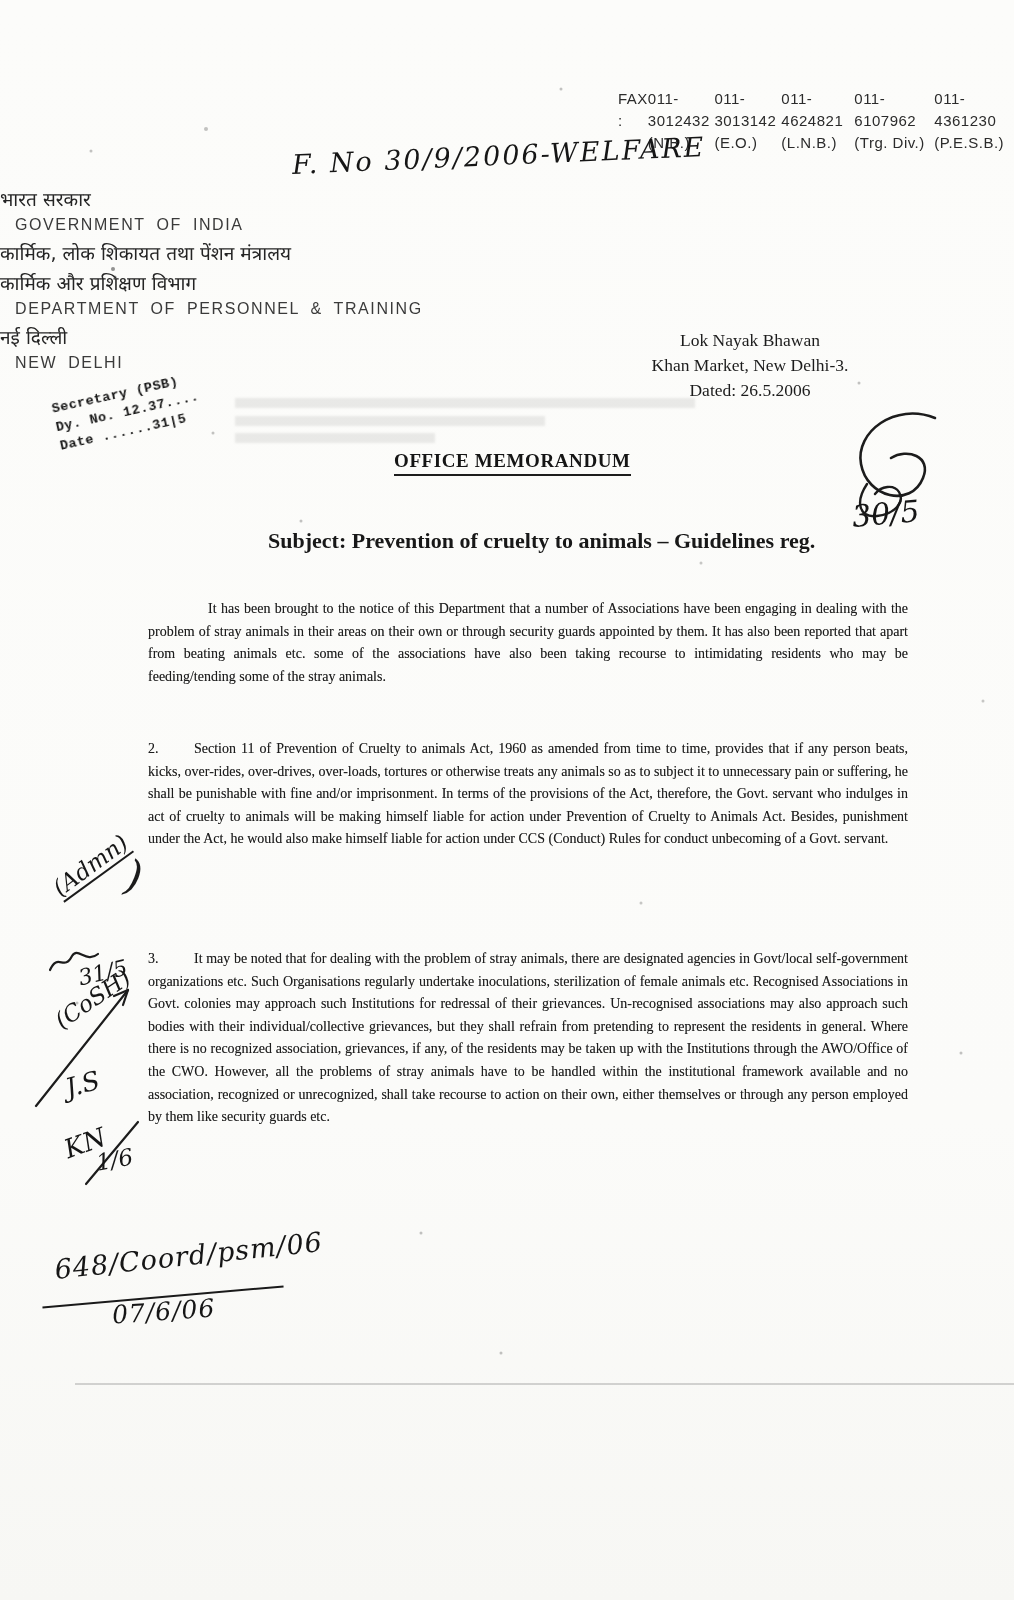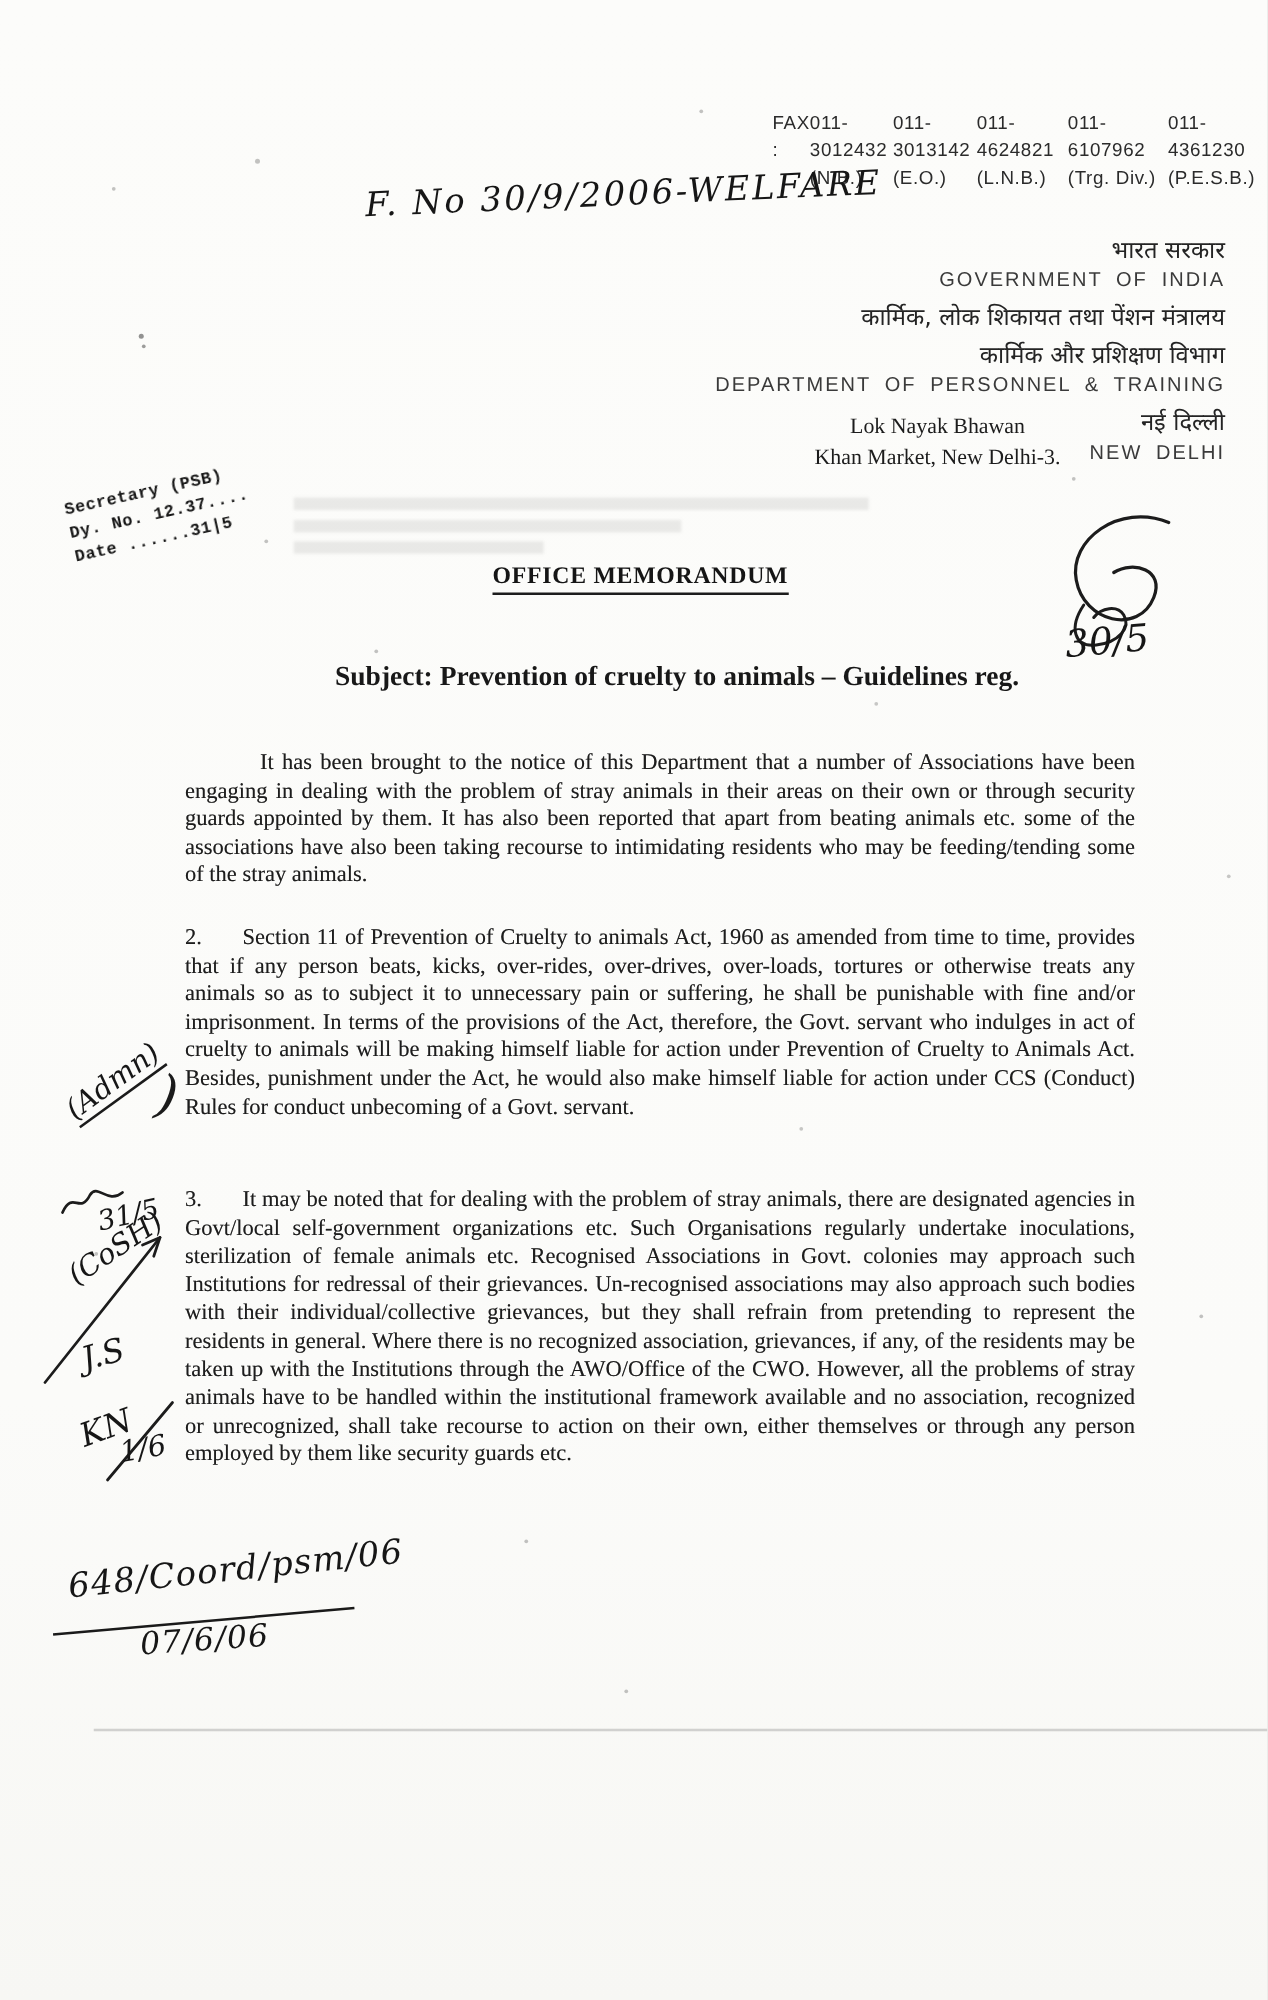--- a/index.html
+++ b/index.html
@@ -9,38 +9,38 @@
     overflow:hidden;
     font-family:"Liberation Serif", serif;
     color:#1d1d1d;
   }
   .abs{position:absolute;}
   
   .fax{display:flex; font-family:"Liberation Sans", sans-serif;
        font-size:15px; line-height:22px; color:#2b2b2b; letter-spacing:0.5px;}
   .fax .nums{display:flex; }
   
-  .hdr{width:980px; left:0; top:186px; text-align:right;}
+  .hdr{width:980px; left:0; top:186px; text-align:left;}
   .hdr .hi{font-family:"DejaVu Sans", sans-serif; font-size:19px; color:#242424; margin:0 0 4px 0;}
   .hdr .en{font-family:Liberation Sans, sans-serif; font-size:16px; color:#3a3a3a;
            letter-spacing:1.6px; word-spacing:5px; margin:0 0 6px 0;padding-left:15px;}
   
   .addr{left:610px; top:328px; width:280px; text-align:center;
         font-size:17.5px; line-height:25px; color:#1c1c1c;}
   
   .stamp{left:50px; top:400px; transform:rotate(-12.5deg); transform-origin:left top;
          font-family:"Liberation Mono", monospace; font-weight:bold; font-size:13.5px;
          line-height:19px; color:#161616; letter-spacing:0.5px; filter:blur(0.3px);}
   
   .memo{left:394px; top:450px; font-size:19px; font-weight:bold; letter-spacing:0.6px;
         border-bottom:2px solid #1d1d1d; padding-bottom:2px; color:#151515;}
   
   .subj{left:268px; top:528px; font-size:22px; font-weight:bold; color:#181818;}
   
-  .para{width:760px; left:148px; font-size:18px; line-height:22.6px;
+  .para{width:760px; left:148px; font-size:14px; line-height:22.6px;
         text-align:justify; color:#1d1d1d; text-shadow:0 0 0.4px rgba(20,20,20,0.45);}
   .p1{text-indent:60px;}
   .pnum{display:inline-block; width:46px; text-indent:0;}
   
   .hand{font-family:"DejaVu Serif", cursive; font-style:italic; color:#161616;}
   .fno{left:292px; top:140px; font-size:27px; transform:rotate(-2.5deg); letter-spacing:2px;}
   .sigdate{left:852px; top:496px; font-size:30px; transform:rotate(-5deg);}
   .note{transform-origin:left top;}
   .admn{left:48px; top:880px; font-size:23px; transform:rotate(-36deg); border-bottom:2px solid #1b1b1b;}
   .curve1{left:130px; top:850px; font-size:42px; transform:rotate(10deg); color:#1b1b1b;}
@@ -93,20 +93,21 @@
     <div class="hi">कार्मिक, लोक शिकायत तथा पेंशन मंत्रालय</div>
     <div class="hi">कार्मिक और प्रशिक्षण विभाग</div>
     <div class="en">DEPARTMENT OF PERSONNEL &amp; TRAINING</div>
     <div class="hi">नई दिल्ली</div>
     <div class="en">NEW DELHI</div>
   </div>
 
   <div class="abs addr">
     <div>Lok Nayak Bhawan</div>
     <div>Khan Market, New Delhi-3.</div>
+    <div>Dated: 26.5.2006</div>
   </div>
 
   <div class="abs stamp">
     <div>Secretary (PSB)</div>
     <div>Dy. No. 12.37....</div>
     <div>Date ......31|5</div>
   </div>
 
   <div class="abs ghost" style="left:235px; top:398px; width:460px;"></div>
   <div class="abs ghost" style="left:235px; top:416px; width:310px;"></div>

